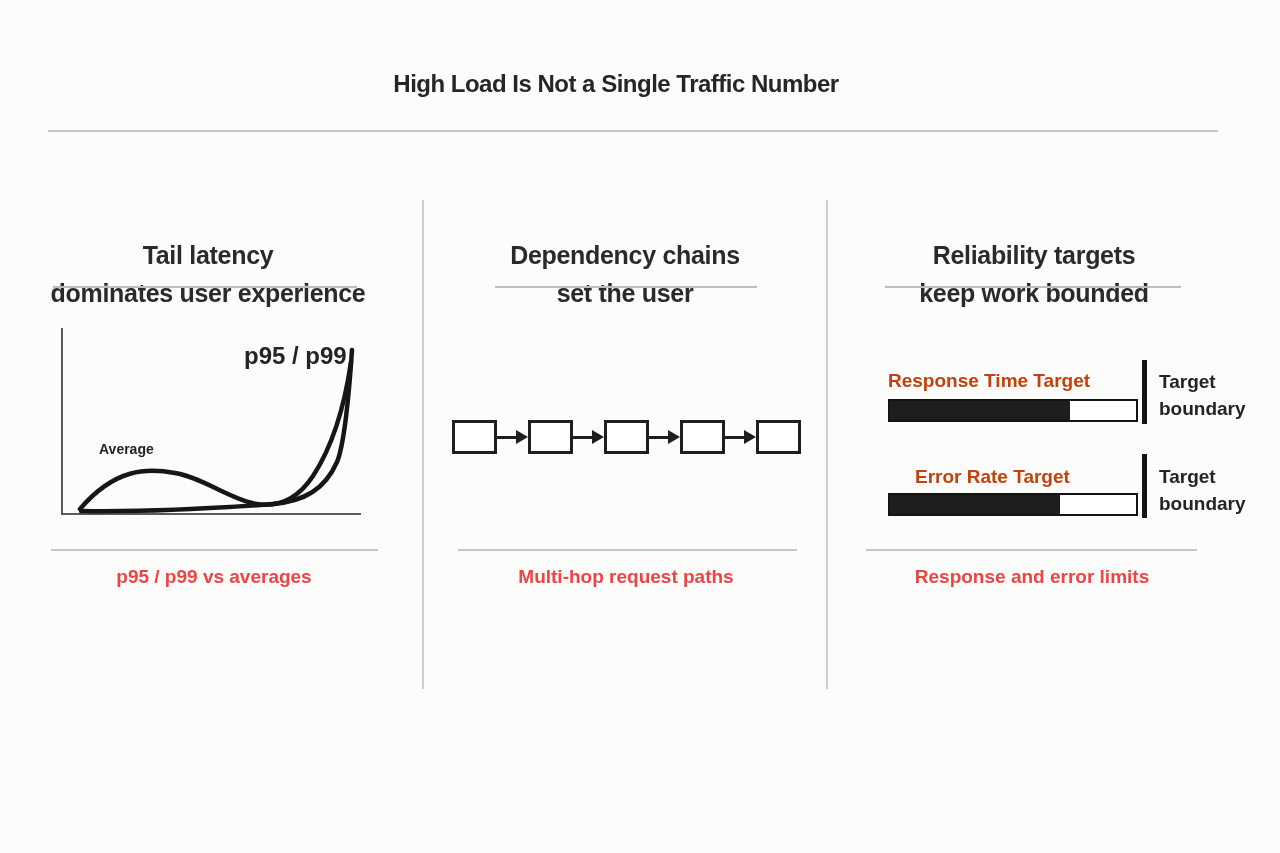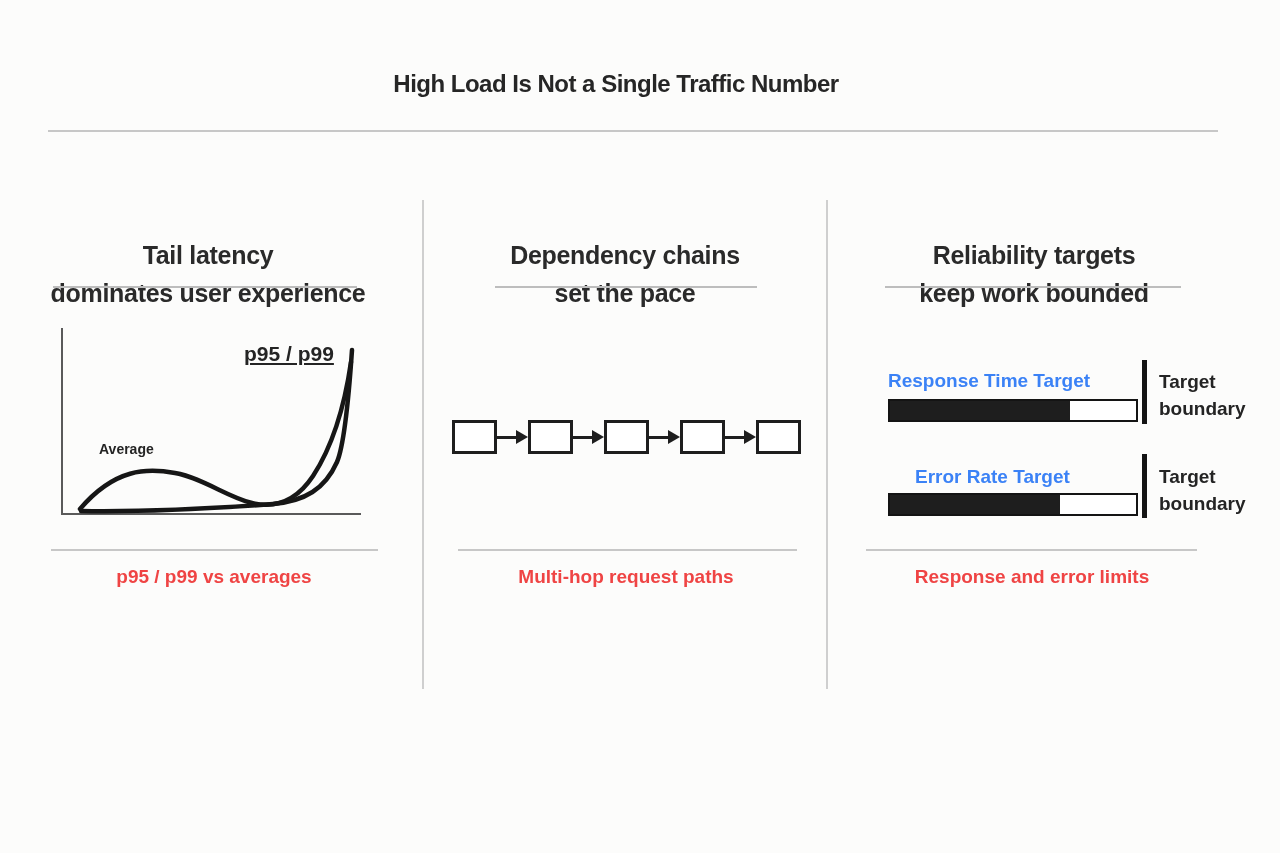--- a/index.html
+++ b/index.html
@@ -32,37 +32,37 @@
 
   .caption-rule{position:absolute;top:549px;height:2px;background:var(--rule);}
   .panel-caption{
     position:absolute;top:566px;width:332px;text-align:center;
     font-size:19px;font-weight:600;color:#ef4444;
   }
 
   
   .latency-chart{position:absolute;left:45px;top:322px;width:330px;height:200px;}
   .chart-label{position:absolute;font-weight:600;color:#242424;white-space:nowrap;}
-  .chart-label.tail{left:199px;top:20px;font-size:21px;text-decoration:underline;}
+  .chart-label.tail{left:199px;top:20px;font-size:24px;}
   .chart-label.avg{left:54px;top:119px;font-size:14px;}
 
   
   .chain-row{
     position:absolute;left:424px;top:417px;width:404px;height:40px;
     display:flex;align-items:center;justify-content:center;
   }
   .chain-box{width:45px;height:34px;border:3px solid var(--ink);background:#fff;flex:0 0 auto;}
   .arrow{position:relative;width:20px;height:3px;background:var(--ink);flex:0 0 auto;margin-right:11px;}
   .arrow::after{
     content:"";position:absolute;right:-11px;top:-5.5px;width:0;height:0;
     border-left:12px solid var(--ink);border-top:7px solid transparent;border-bottom:7px solid transparent;
   }
 
   
-  .target-label{position:absolute;left:888px;font-size:19px;font-weight:600;color:#3b82f6;white-space:nowrap;}
+  .target-label{position:absolute;left:888px;font-size:19px;font-weight:600;color:#c2410c;white-space:nowrap;}
   .target-bar{position:absolute;left:888px;width:250px;height:23px;border:2.5px solid #141414;background:#fff;}
   .target-bar .fill{position:absolute;left:0;top:0;bottom:0;background:var(--ink);}
   .boundary-line{position:absolute;left:1142px;width:5px;height:64px;background:#141414;}
   .boundary-label{position:absolute;left:1159px;font-size:19px;font-weight:600;line-height:27px;color:#242424;white-space:nowrap;}
 </style>
 </head>
 <body>
 
 <div id="canvas">
 
@@ -86,21 +86,21 @@
     </svg>
     <div class="chart-label tail">p95 / p99</div>
     <div class="chart-label avg">Average</div>
   </div>
 
   <div class="caption-rule" style="left:51px;width:327px;"></div>
   <div class="panel-caption" style="left:48px;">p95 / p99 vs averages</div>
 
   <div class="panel-heading" style="left:459px;">
     <div>Dependency chains</div>
-    <div>set the pace</div>
+    <div>set the user</div>
   </div>
   <div class="heading-rule" style="left:495px;width:262px;"></div>
 
   <div class="chain-row">
       <div class="chain-box"></div>
       <div class="arrow"></div>
       <div class="chain-box"></div>
       <div class="arrow"></div>
       <div class="chain-box"></div>
       <div class="arrow"></div>

